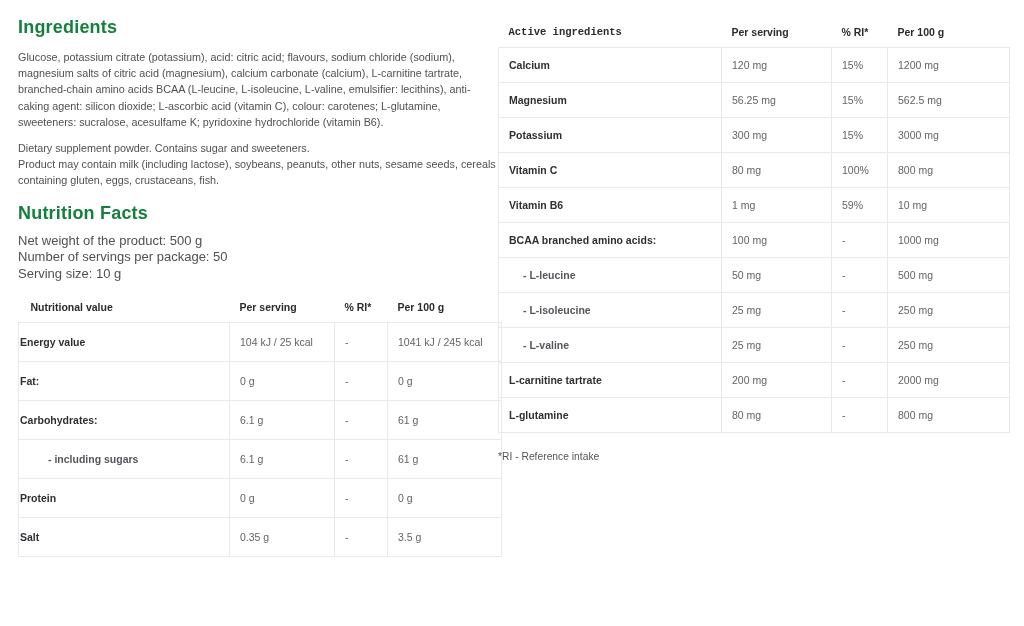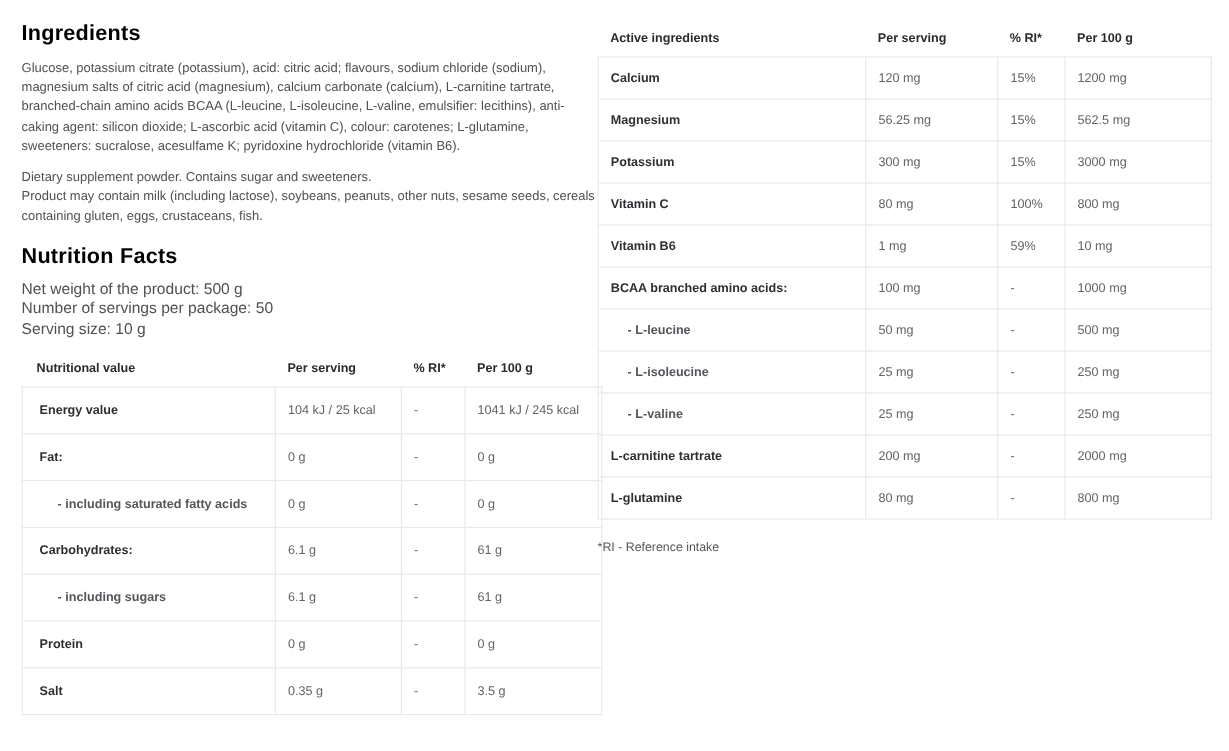--- a/index.html
+++ b/index.html
@@ -21,21 +21,21 @@
   }
   .col-right {
     position: absolute;
     left: 498px;
     top: 17px;
     width: 511px;
   }
   .section-title {
     font-size: 18px;
     font-weight: 700;
-    color: #000000;
+    color: #15803d;
     letter-spacing: 0.2px;
     margin: 0;
     line-height: 22px;
   }
   .body-text {
     font-size: 10.8px;
     line-height: 16.2px;
     color: #4f5054;
     margin: 11px 0 0 0;
   }
@@ -66,30 +66,30 @@
   thead th:first-child { padding-left: 12px; }
   tbody td {
     border: 1px solid #e9e9ec;
     color: #626368;
     padding: 4px 8px 4px 10px;
     overflow: hidden;
   }
   tbody td:first-child {
     font-weight: 700;
     color: #2e2f33;
-    padding-left: 14px;
+    padding-left: 1px;
   }
   tbody tr.sub td:first-child {
     font-weight: 700;
     color: #55565b;
   }
   .nv-table tbody td { height: 39px; }
   .nv-table tbody tr.sub td:first-child { padding-left: 29px; }
   .ai-table tbody td { height: 35px; }
-  .ai-table thead th:first-child { padding-left: 10px; }
+  .ai-table thead th:first-child { padding-left: 10px; font-family: Liberation Mono, monospace; }
   .ai-table tbody td:first-child { padding-left: 10px; }
   .ai-table tbody tr.sub td:first-child { padding-left: 24px; }
   .footnote {
     font-size: 10.3px;
     color: #55565b;
     margin: 18px 0 0 0;
   }
 </style>
 </head>
 <body>
@@ -124,26 +124,20 @@
       </thead>
     <tbody>
         <tr>
           <td>Energy value</td>
           <td>104 kJ / 25 kcal</td>
           <td>-</td>
           <td>1041 kJ / 245 kcal</td>
         </tr>
         <tr>
           <td>Fat:</td>
-          <td>0 g</td>
-          <td>-</td>
-          <td>0 g</td>
-        </tr>
-        <tr class="sub">
-          <td>- including saturated fatty acids</td>
           <td>0 g</td>
           <td>-</td>
           <td>0 g</td>
         </tr>
         <tr>
           <td>Carbohydrates:</td>
           <td>6.1 g</td>
           <td>-</td>
           <td>61 g</td>
         </tr>

